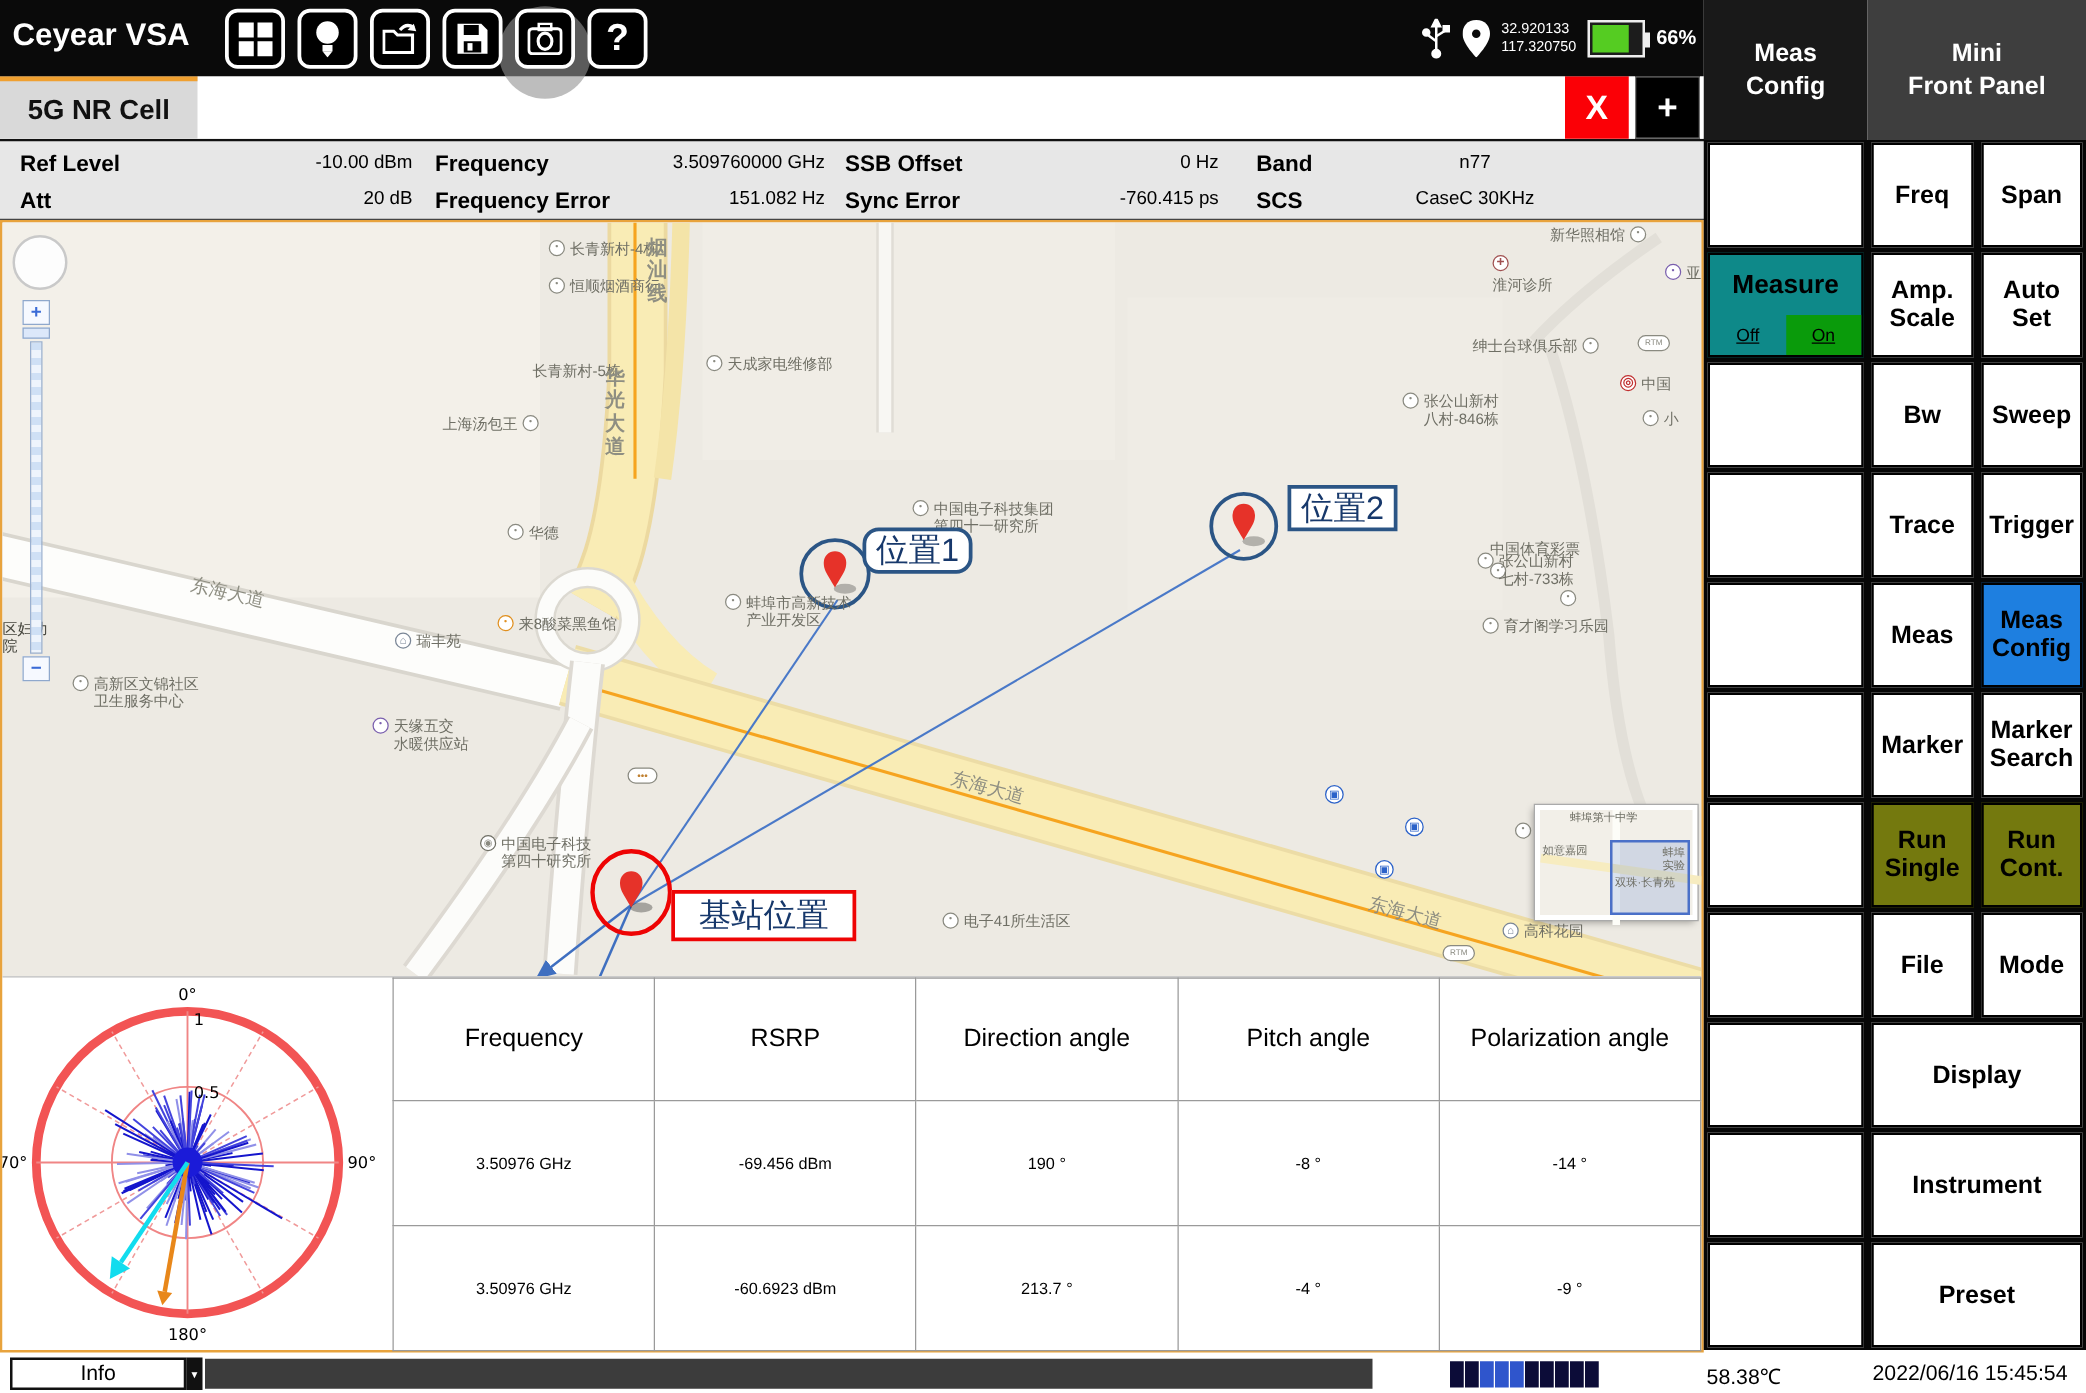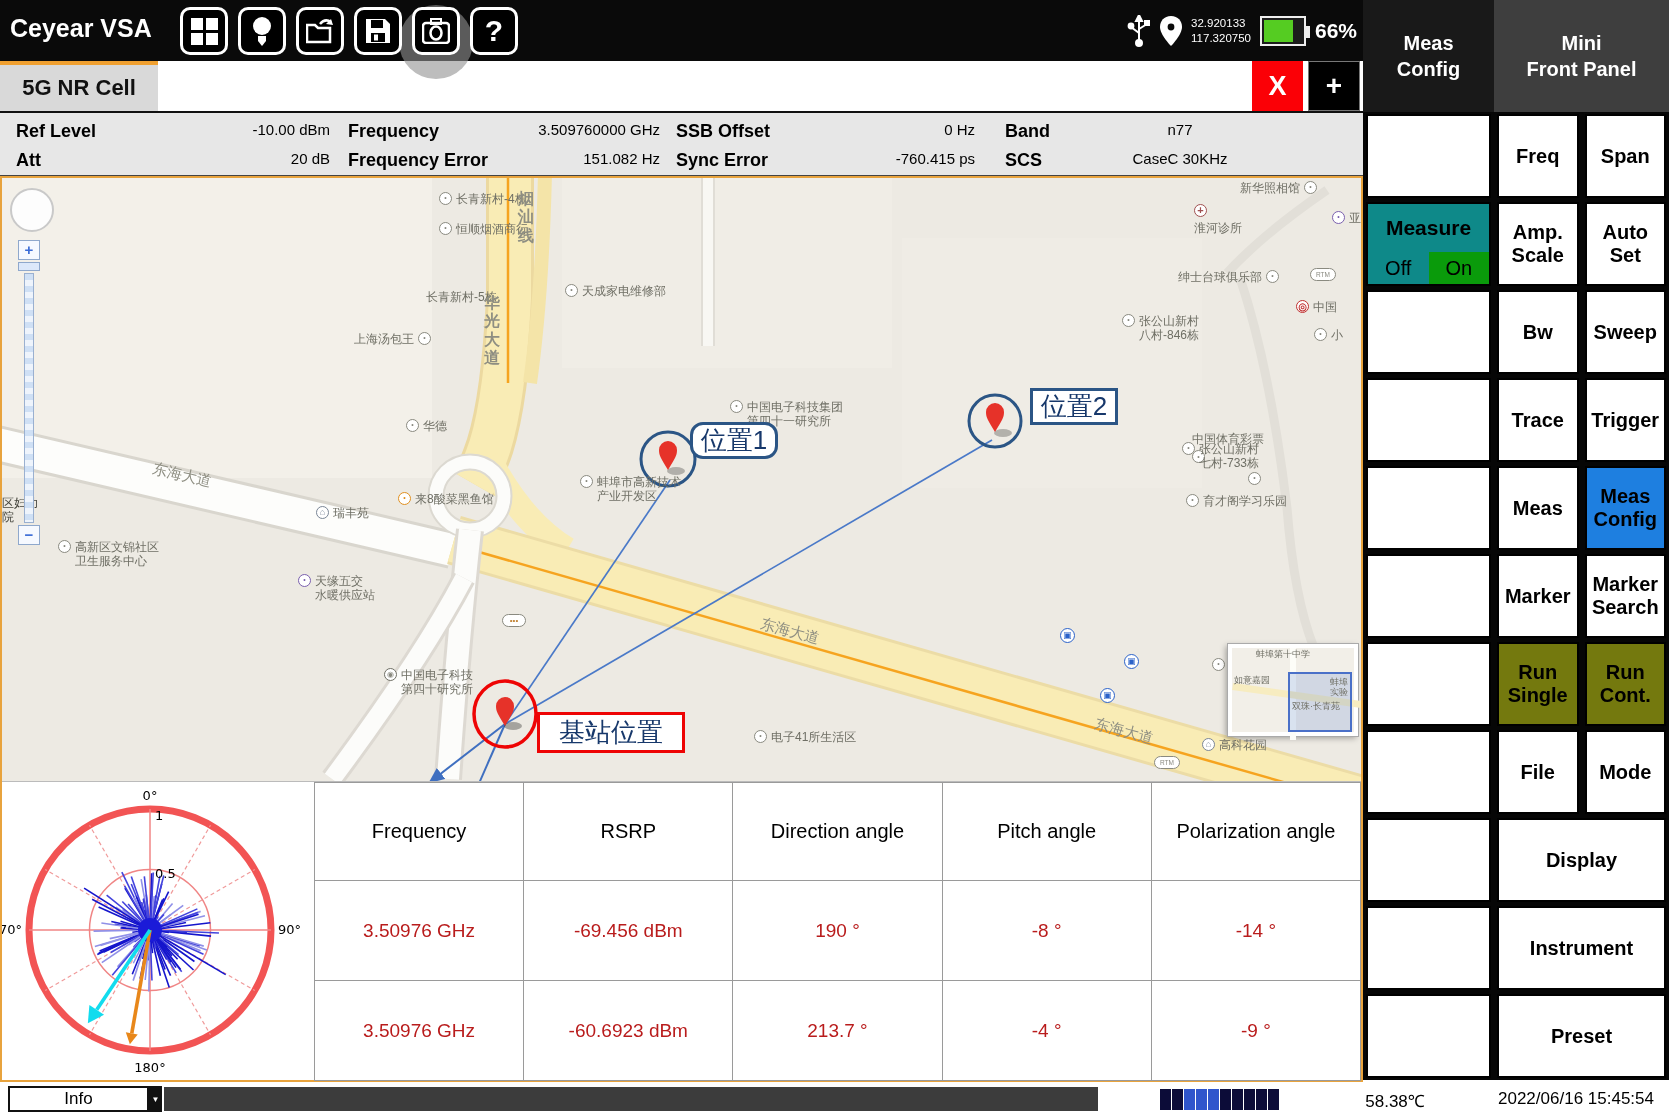--- a/index.html
+++ b/index.html
@@ -15,21 +15,21 @@
   .cam-glow { position:absolute; left:399px; top:5px; width:74px; height:74px; border-radius:50%;
               background:rgba(145,145,145,.6); z-index:5; }
   .win-grid { display:grid; grid-template-columns:12px 12px; grid-template-rows:12px 12px; gap:3px; }
   .win-grid span { background:#fff; }
   .qmark { font-size:30px; font-weight:bold; }
   .gps-wrap { position:absolute; right:0; top:0; height:61px; display:flex; align-items:center; gap:9px; color:#fff; }
   .coords { font-size:11.5px; line-height:1.25; }
   .battery { position:relative; width:46px; height:30px; border:2px solid #eee; background:#1c1c1c; }
   .battery .fill { position:absolute; left:2px; top:2px; bottom:2px; width:68%; background:#55cc22; }
   .battery .tip { position:absolute; right:-6px; top:8px; width:4px; height:12px; background:#eee; }
-  .batt-pct { font-size:21px; font-weight:bold; }
+  .batt-pct { font-size:16px; font-weight:bold; }
 
   
   .tabbar { position:absolute; left:0; top:61px; width:1363px; height:50px; background:#fff; z-index:1; }
   .tab { position:absolute; left:0; top:0; width:158px; height:50px; background:#d9d9d9;
          border-top:4px solid #f0a030; display:flex; align-items:center; justify-content:center;
          font-size:22px; font-weight:bold; color:#111; }
   .tab-x { position:absolute; left:1252px; top:0; width:51px; height:50px; background:#fb0006; color:#fff;
            font-size:27px; font-weight:bold; display:flex; align-items:center; justify-content:center; }
   .tab-plus { position:absolute; left:1308px; top:0; width:52px; height:50px; background:#000; color:#fff;
            font-size:28px; font-weight:bold; display:flex; align-items:center; justify-content:center; border:1px solid #777;}
@@ -86,37 +86,37 @@
              border:4px solid #fff; outline:1px solid #aaa; box-shadow:-2px 2px 6px rgba(0,0,0,.35); z-index:6; }
   .mm-lab { position:absolute; font-size:9px; color:#6f6f65; white-space:pre-line; line-height:1.1;}
   .mm-view { position:absolute; left:56px; top:24px; width:64px; height:60px; border:2px solid #4a70c8; background:rgba(90,130,210,.22); }
   .mm-road1 { position:absolute; left:0; top:44px; width:130px; height:7px; background:#f7ecc0; transform:rotate(8deg);}
   .mm-road2 { position:absolute; left:58px; top:0; width:6px; height:92px; background:#fdfdf8;}
 
   
   .bottom { position:absolute; left:0; top:603px; width:1359px; height:299px; background:#fff; border-top:1px solid #bbb; }
   .rtable { position:absolute; left:312px; top:0; width:1047px; height:298px; border-collapse:collapse; table-layout:fixed;}
   .rtable td { border:1px solid #9a9a9a; text-align:center; vertical-align:middle; font-size:20px; color:#000; }
-  .rtable tr.data td { color:#b91c1c; font-size:19px; }
+  .rtable tr.data td { color:#000000; font-size:13px; }
 
   
   .rpanel-h { position:absolute; top:0; height:112px; color:#fff; display:flex; align-items:center;
               justify-content:center; text-align:center; font-size:20px; font-weight:bold; line-height:1.3; white-space:pre-line; z-index:7;}
   .rp-grid { position:absolute; left:1363px; top:112px; width:306px; height:968px; background:#060606;
              display:flex; flex-direction:column; }
   .rp-row { display:flex; flex:1; }
   .cell { margin:2px 3px; border:2px solid #000; background:#fff; display:flex; align-items:center;
           justify-content:center; text-align:center; font-size:20px; font-weight:bold; color:#000;
           line-height:1.15; white-space:pre-line; }
   .c1 { width:125px; flex:none; } .c2 { flex:1; } .c3 { flex:1; }
   .cell.blue { background:#1e7fe0; }
   .cell.olive { background:#74790e; }
   .measure { background:#0e8989; flex-direction:column; justify-content:flex-start; padding-top:12px; position:relative;}
   .m-title { font-size:21px; }
-  .m-toggle { position:absolute; left:0; right:0; bottom:0; height:32px; display:flex; font-weight:normal; font-size:20px; }
+  .m-toggle { position:absolute; left:0; right:0; bottom:0; height:32px; display:flex; font-weight:normal; font-size:14px;text-decoration:underline; }
   .m-toggle span { flex:1; display:flex; align-items:center; justify-content:center; }
   .m-on { background:#0a9b0b; }
 
   
   .statusbar { position:absolute; left:0; top:1084px; width:1669px; height:30px; background:#fff; }
   .info-box { position:absolute; left:8px; top:2px; width:141px; height:26px; background:#fff; border:2px solid #111;
               display:flex; align-items:center; justify-content:center; font-size:17px; color:#000;}
   .info-dd { position:absolute; left:149px; top:2px; width:13px; height:26px; background:#111; color:#fff;
              display:flex; align-items:center; justify-content:center; font-size:8px; }
   .dark-strip { position:absolute; left:164px; top:3px; width:934px; height:24px; background:#3c3c3c; }

